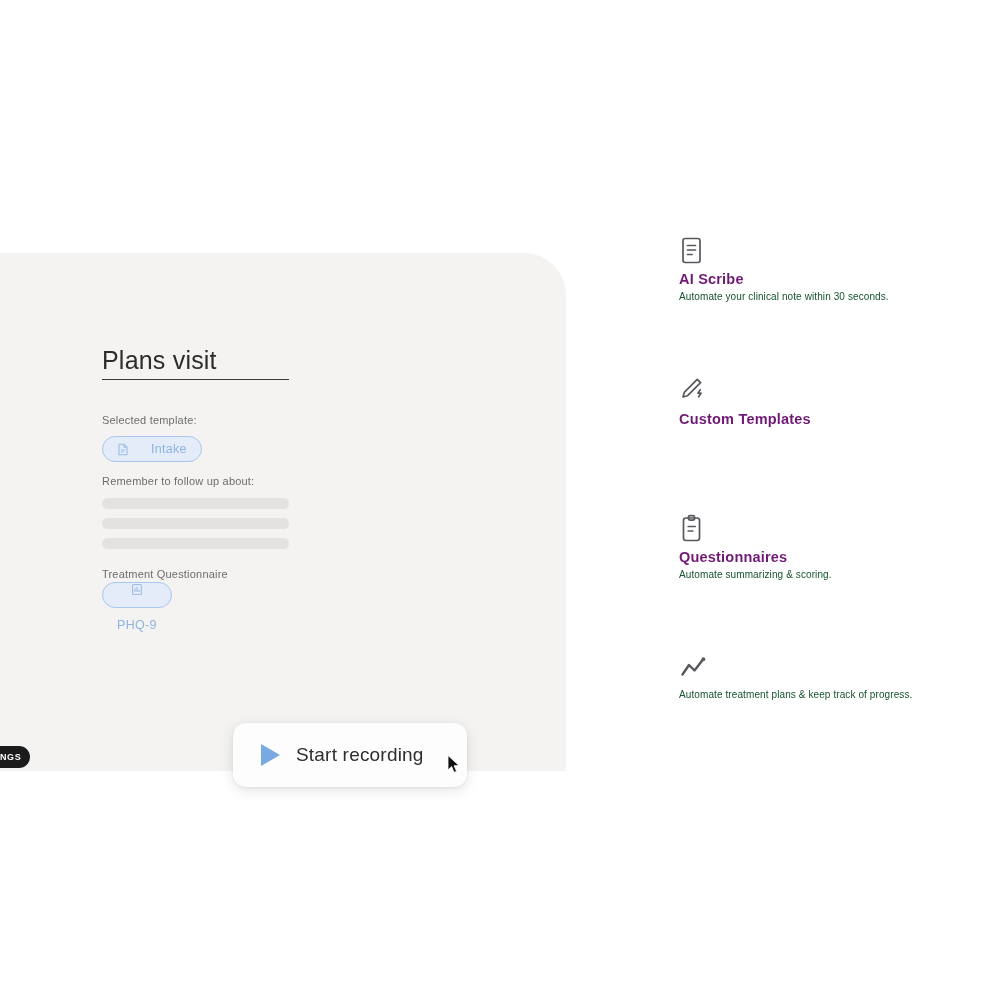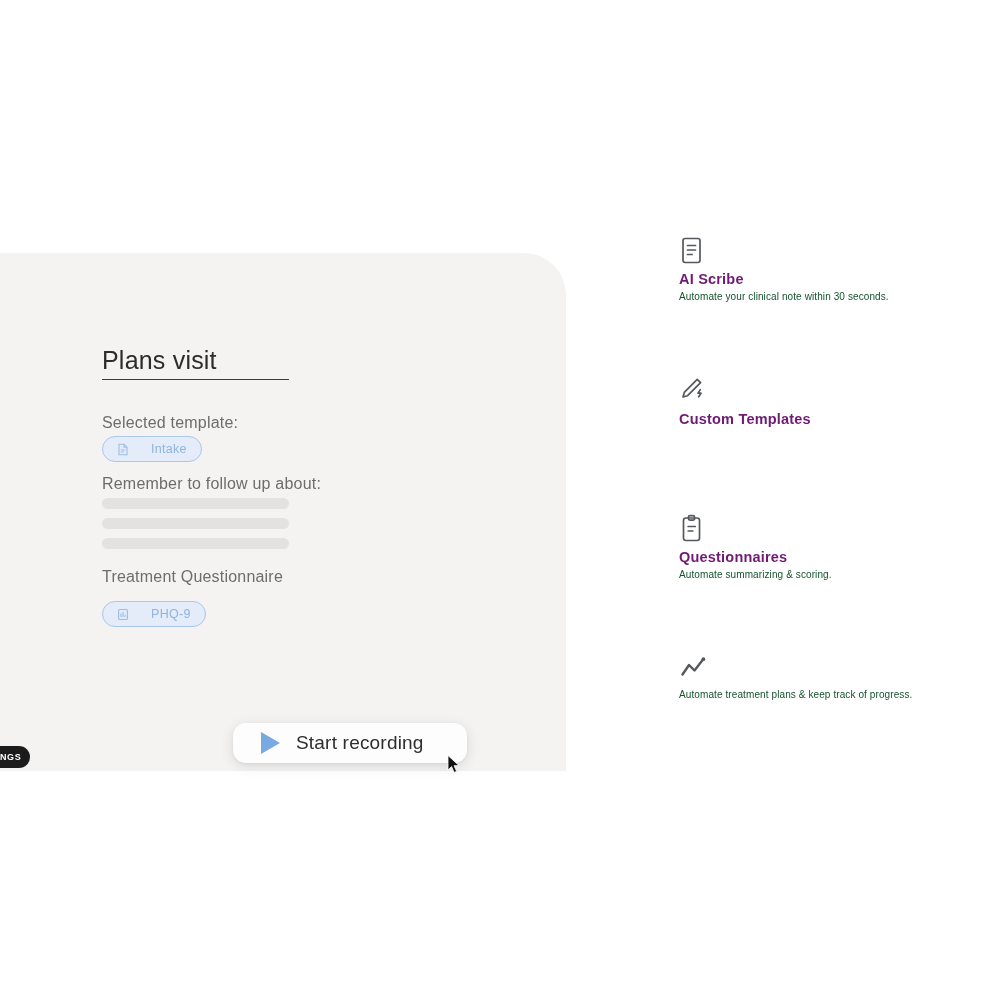--- a/index.html
+++ b/index.html
@@ -53,21 +53,21 @@
     left: 0;
     top: 126px;
     width: 187px;
     height: 1px;
     background: #3a3a3a;
   }
 
   .field-label {
     position: absolute;
     left: 0;
-    font-size: 16px;
+    font-size: 11px;
     color: #6d6d6d;
     letter-spacing: 0.2px;
   }
   .label-template { top: 161px; }
   .label-followup { top: 222px; }
   .label-attached { top: 315px; }
 
   .chip {
     position: absolute;
     left: 0;
@@ -78,42 +78,42 @@
     padding: 0 14px;
     box-sizing: border-box;
     border: 1px solid #a9c7ef;
     border-radius: 13px;
     background: #e3ecf8;
     color: #8fb4e0;
     font-size: 12.5px;
     letter-spacing: 0.3px;
   }
   .chip-template { top: 183px; }
-  .chip-questionnaire { top: 348px; }
+  .chip-questionnaire { top: 329px; flex-direction: column; }
   .chip svg { display: block; }
 
   .skeleton {
     position: absolute;
     left: 0;
     width: 187px;
     height: 11px;
     border-radius: 6px;
     background: #e3e2e0;
   }
   .sk1 { top: 245px; }
   .sk2 { top: 265px; }
   .sk3 { top: 285px; }
 
   
   .record-btn {
     position: absolute;
     left: 233px;
     top: 723px;
     width: 234px;
-    height: 40px;
+    height: 64px;
     background: #fdfdfd;
     border-radius: 13px;
     box-shadow: 0 3px 14px rgba(0,0,0,0.11), 0 1px 3px rgba(0,0,0,0.06);
     display: flex;
     align-items: center;
     gap: 16px;
     padding-left: 28px;
     box-sizing: border-box;
   }
   .record-label {

